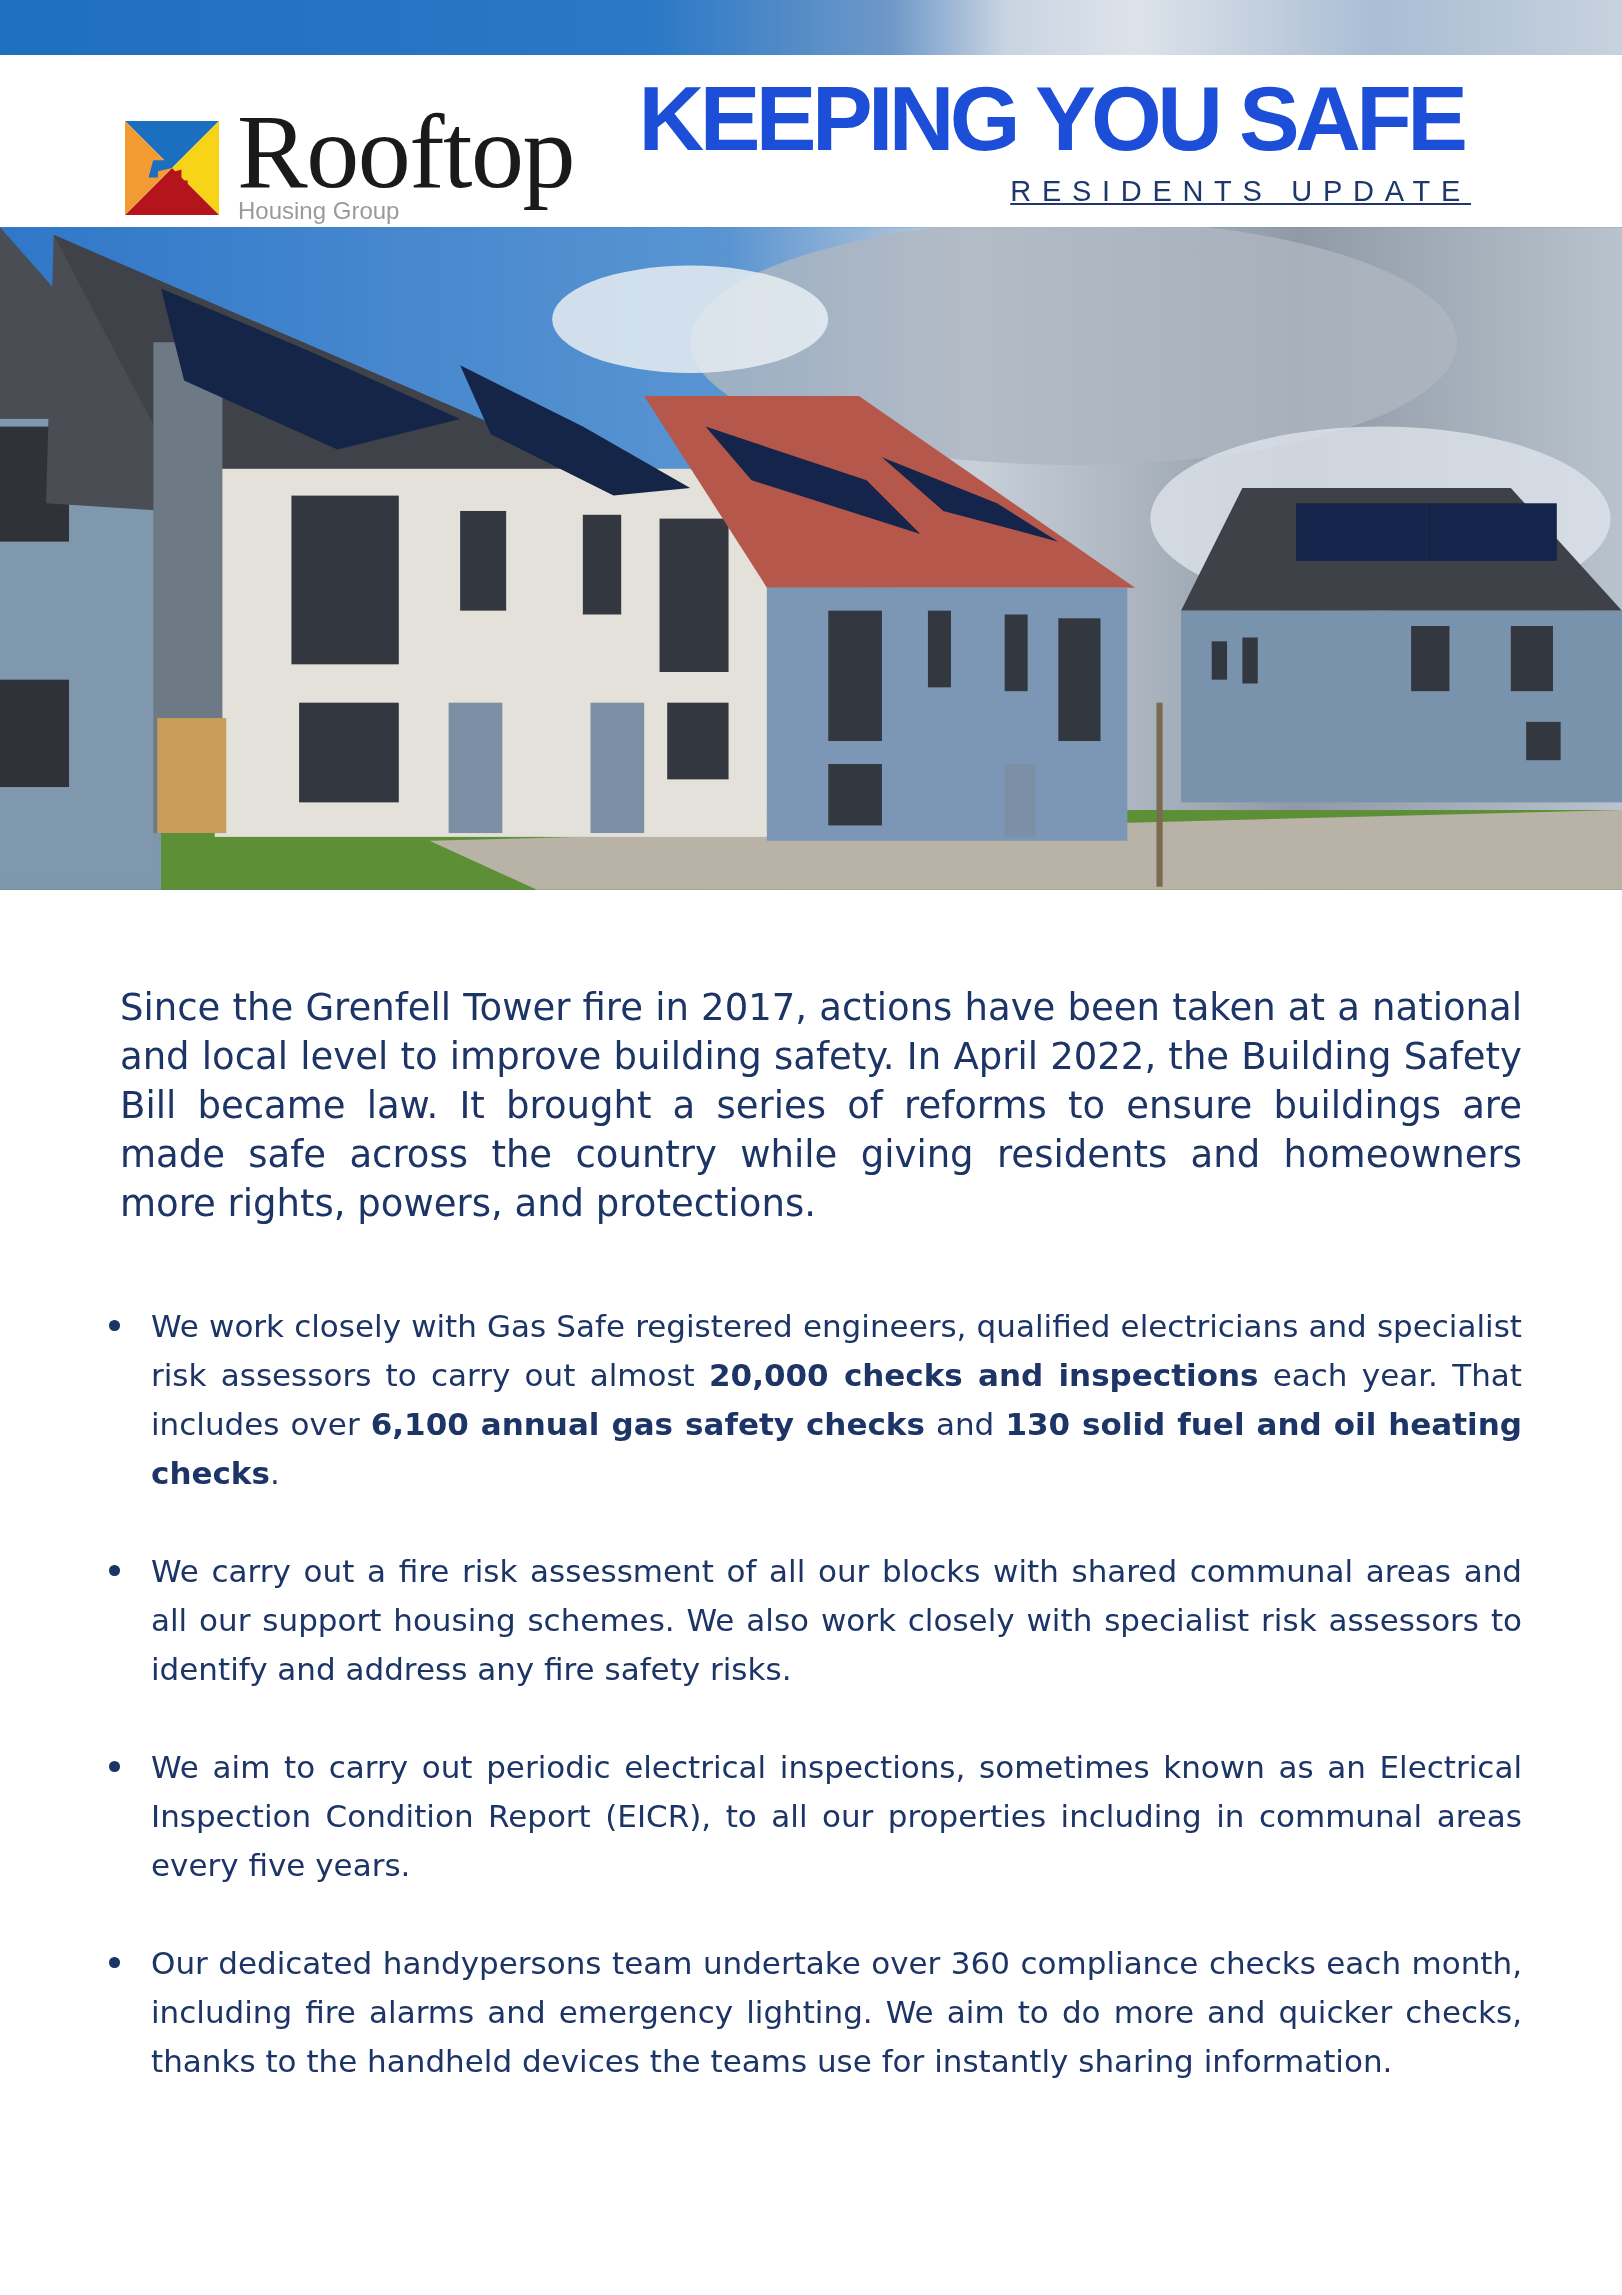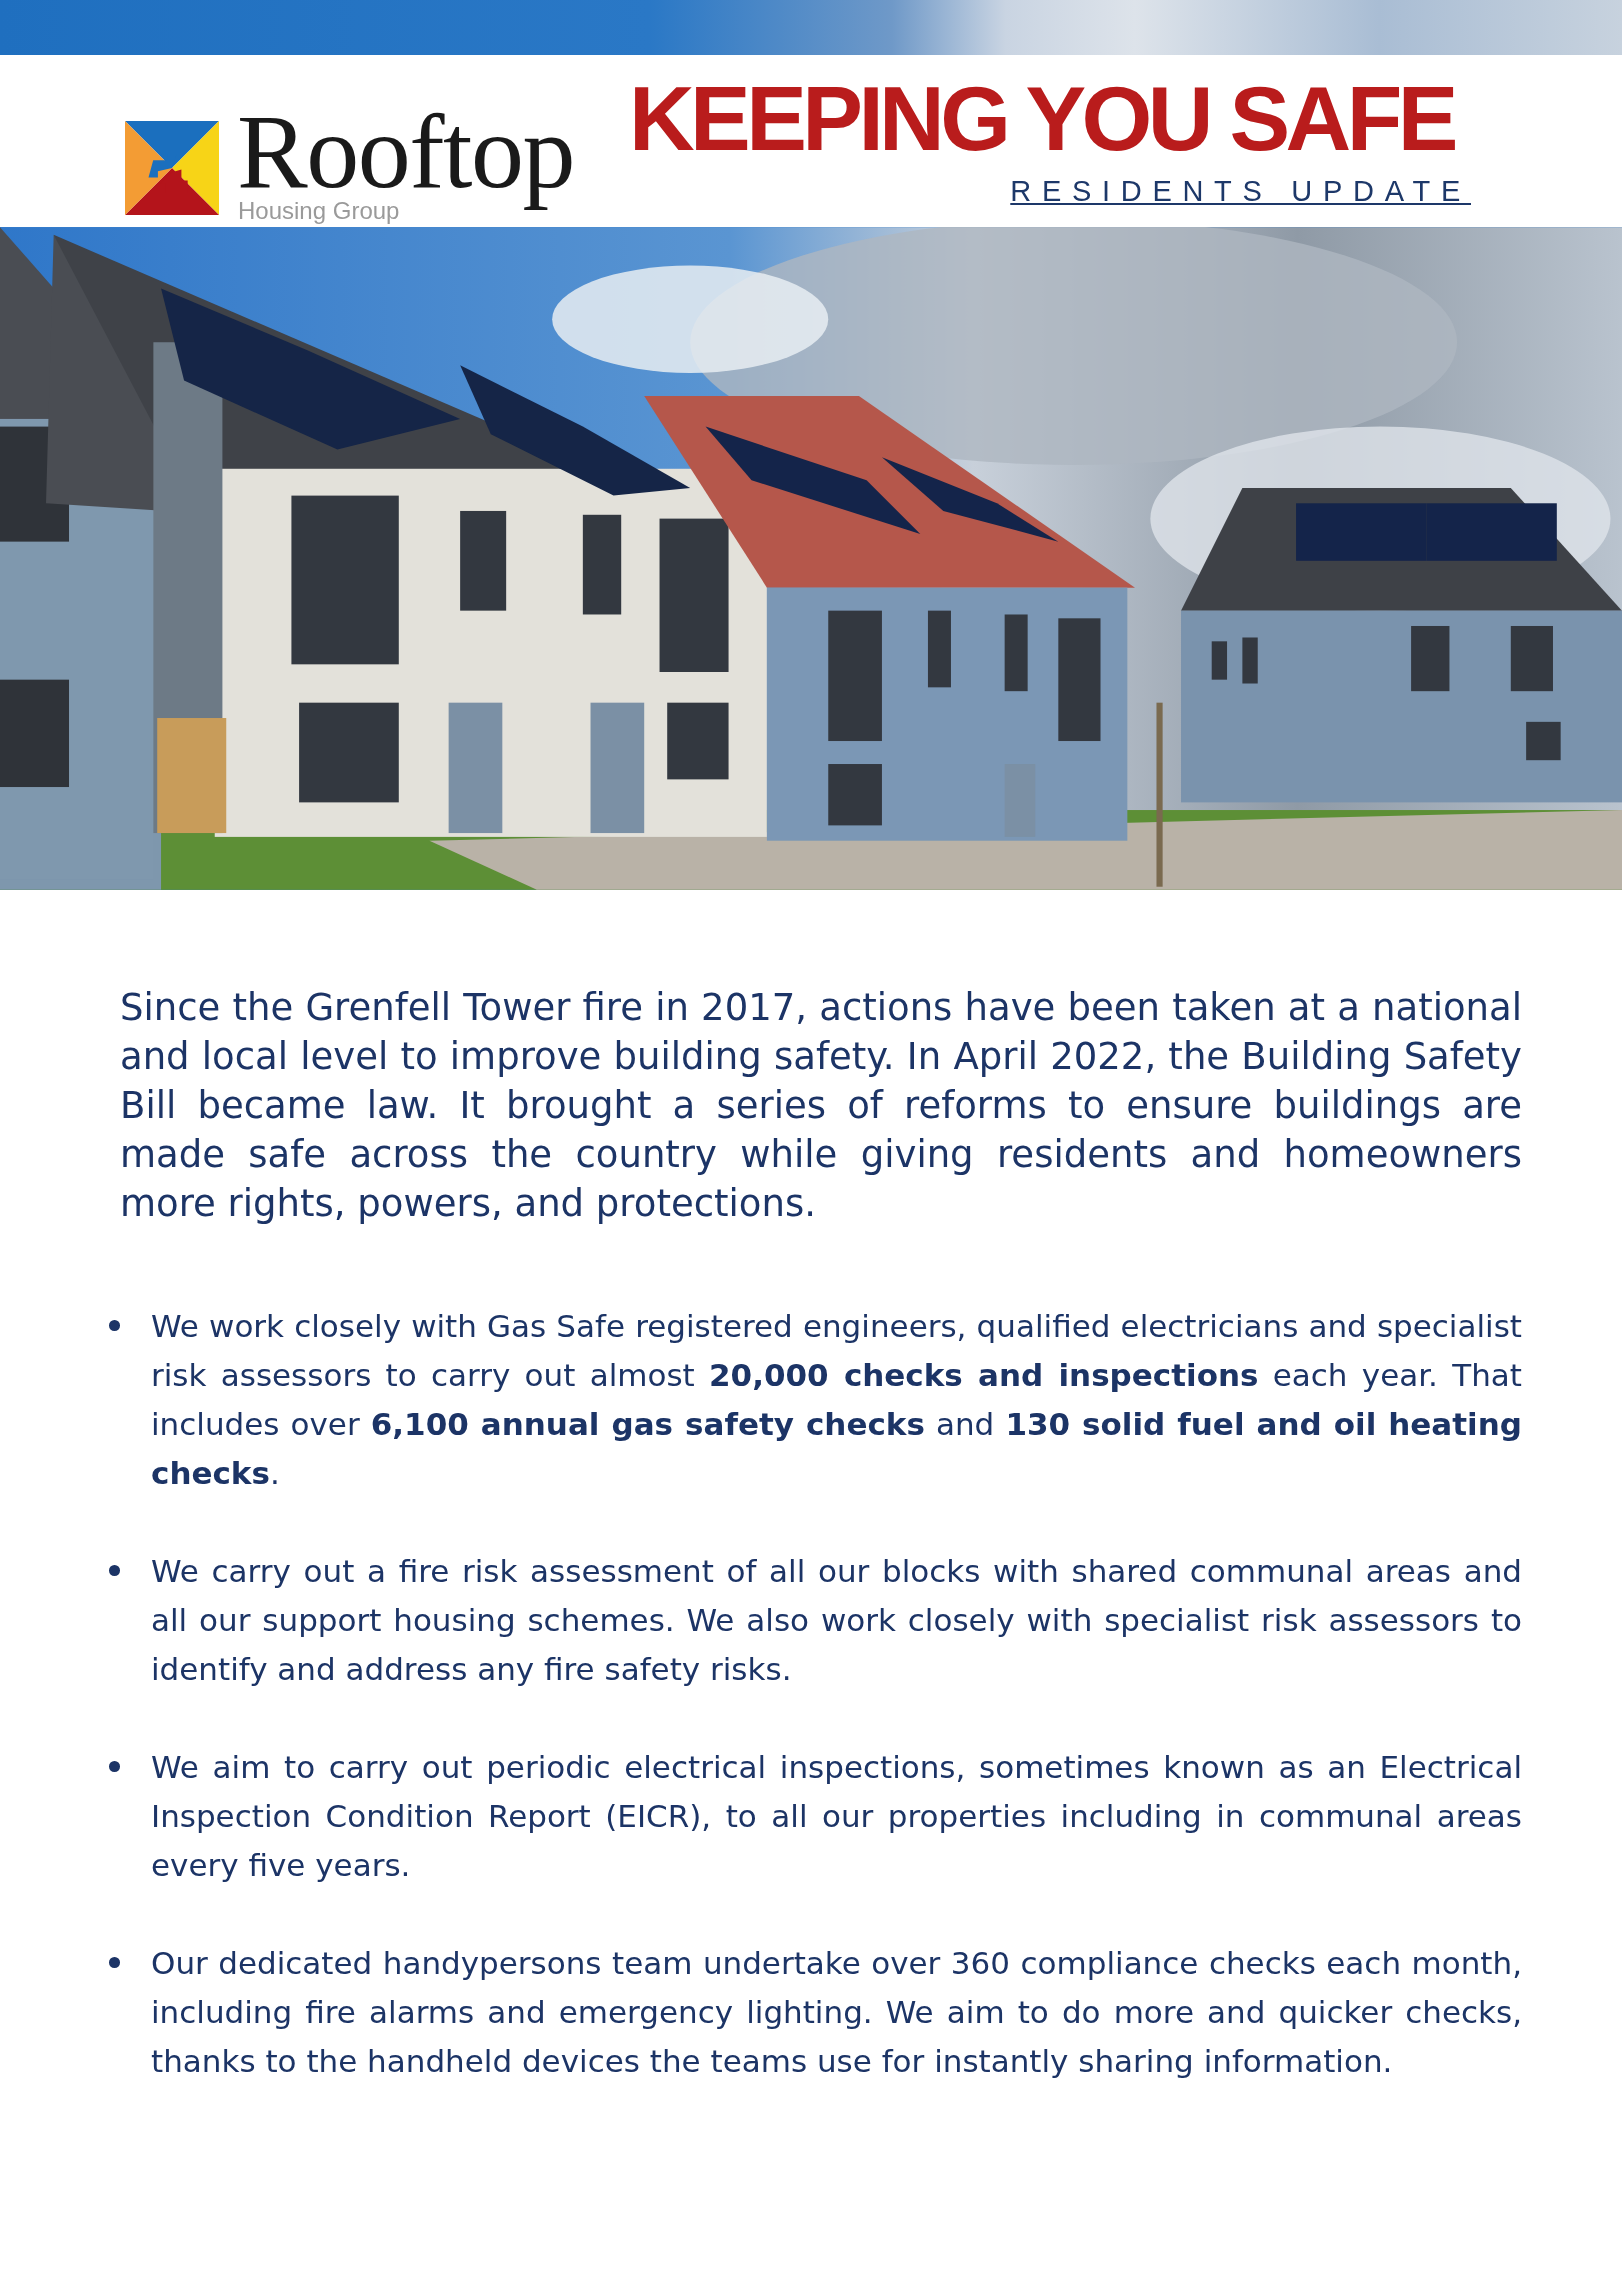--- a/index.html
+++ b/index.html
@@ -19,23 +19,23 @@
   .logo-mark { position: absolute; left: 2.3px; top: 28px; width: 94px; height: 94px; }
   .logo-word {
     position: absolute; left: 114px; top: 6.1px;
     font-family: "Liberation Serif", serif; font-size: 106px; line-height: 1; color: #1a1a1a; letter-spacing: -1.5px;
   }
   .logo-sub {
     position: absolute; left: 115px; top: 104px;
     font-family: "Liberation Sans", sans-serif; font-size: 24px; color: #9a9a9a;
   }
   .title {
-    position: absolute; left: 629px; top: 14px; width: 844px; text-align: left;
+    position: absolute; left: 629px; top: 14px; width: 844px; text-align: center;
     font-family: "Liberation Sans", sans-serif; font-weight: 700; font-size: 91px; line-height: 1.1;
-    color: #b91c1c; letter-spacing: -4.6px; transform: scaleX(1); white-space: nowrap;
+    color: #1d4ed8; letter-spacing: -4.6px; transform: scaleX(1); white-space: nowrap;
   }
   .subtitle {
     position: absolute; left: 844px; top: 120px; width: 627px; text-align: right;
     font-family: "Liberation Sans", sans-serif; font-size: 29px; letter-spacing: 10.7px; color: #1d3869; text-decoration: underline;
   }
 
   .hero {
     position: absolute; left: 0; top: 227px; width: 1622px; height: 663px; overflow: hidden;
     background: linear-gradient(180deg, #3f86d0 0%, #6fa3d8 25%, #aebfd0 45%, #c9d1d9 60%, #7f8a93 75%, #6b7c55 90%, #4b8a2f 100%);
   }

